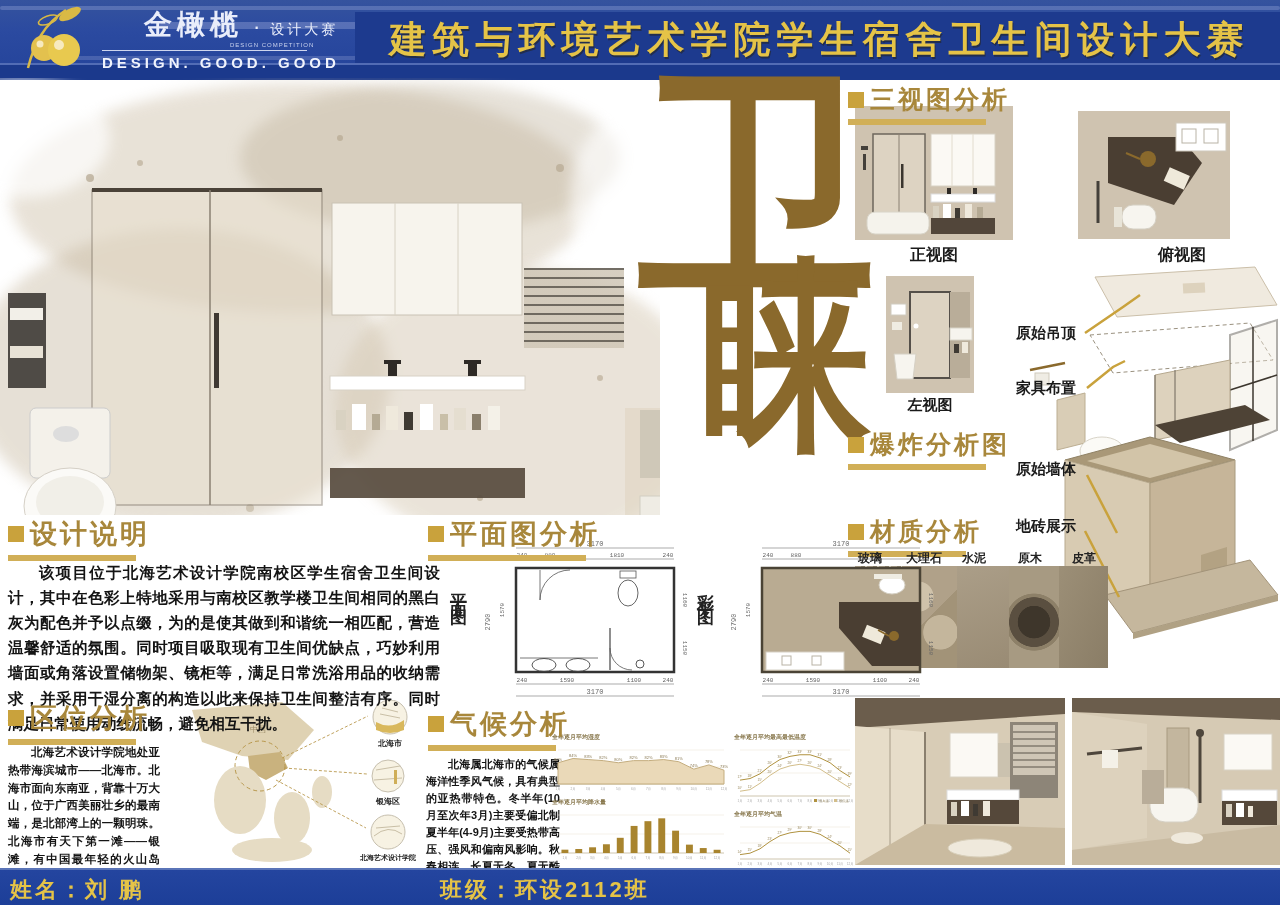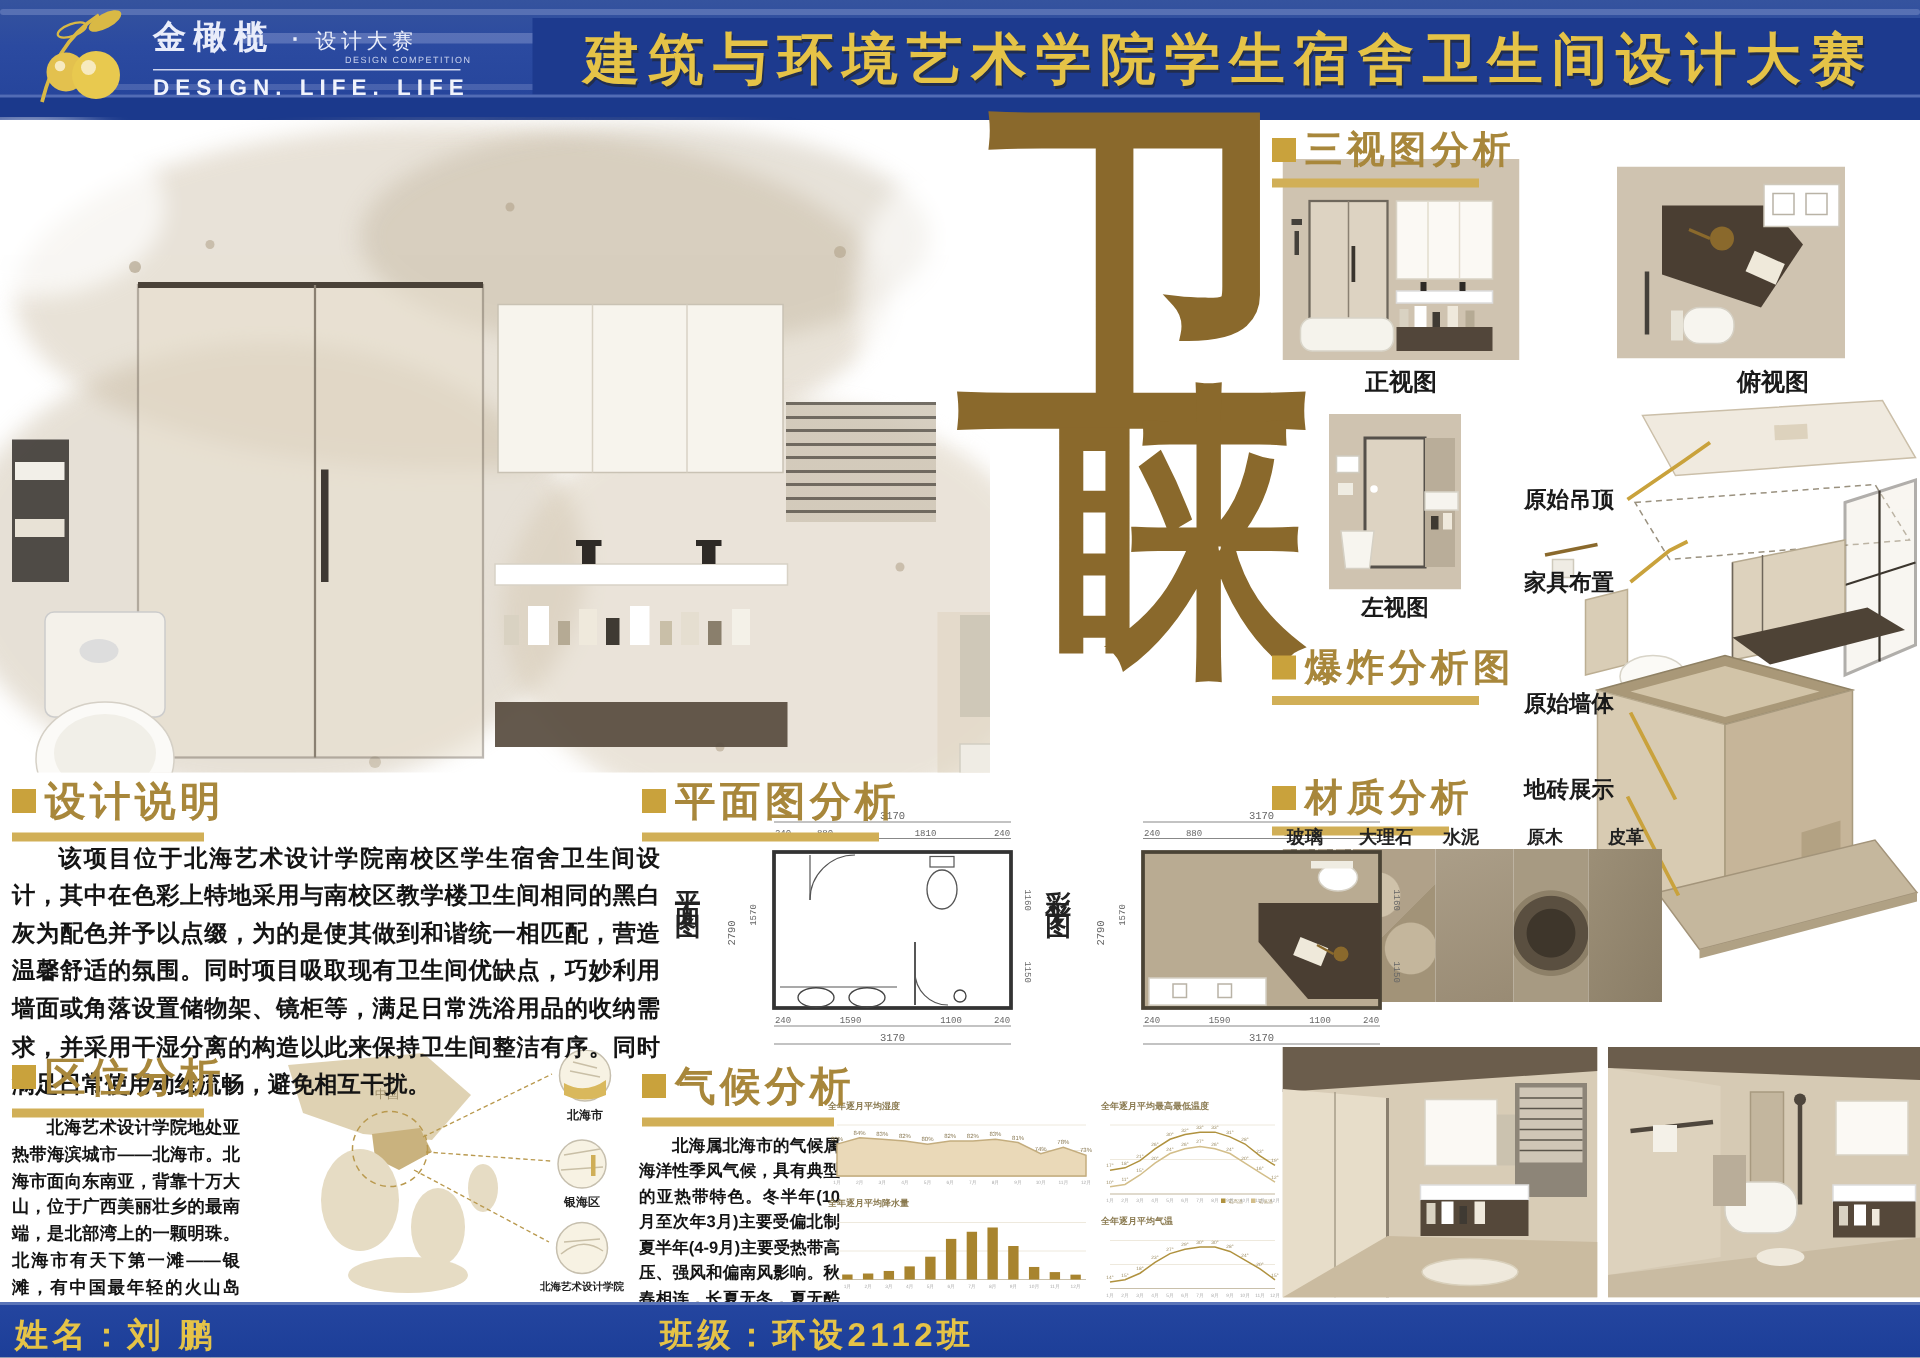--- a/index.html
+++ b/index.html
@@ -6,21 +6,21 @@
   .poster{position:relative;width:1280px;height:905px;background:#fff;overflow:hidden;
     font-family:"Liberation Sans","DejaVu Sans",sans-serif;}
   
   .header{position:absolute;left:0;top:0;width:1280px;height:78px;background:linear-gradient(180deg,#35539e 0%,#2b4aa0 40%,#24439a 100%);}
   .streak{position:absolute;background:rgba(150,165,215,.75);border-radius:6px;}
   .hdr-darkband{position:absolute;left:355px;top:12px;width:925px;height:52px;background:#1d3a8e;}
   .hdr-bottomstrip{position:absolute;left:0;top:63px;width:1280px;height:15px;background:#1b398c;border-top:2px solid #526cb5;}
   .logo-wrap{position:absolute;left:14px;top:4px;display:flex;align-items:center;gap:10px;z-index:3;}
   .logo-text{color:#e9edfa;}
   .brand-row{display:flex;align-items:baseline;gap:10px;}
-  .brand{font-size:22px;letter-spacing:5px;font-weight:600;}
+  .brand{font-size:28px;letter-spacing:5px;font-weight:600;margin-left:42px;}
   .brand-dot{font-size:22px;}
   .brand-sub{font-size:14px;letter-spacing:3px;}
   .brand-sub-en{font-size:6px;color:#c9d2ee;letter-spacing:1px;margin-left:128px;margin-top:-2px;}
   .brand-line{width:205px;height:1px;background:#cfd6ee;margin:2px 0 3px 0;}
   .slogan{font-size:15px;letter-spacing:4px;font-weight:600;color:#f0f3fc;}
   .main-title{position:absolute;left:362px;top:15px;width:915px;text-align:center;font-size:37px;font-weight:900;
     color:#e5c347;letter-spacing:6px;z-index:3;text-shadow:1px 2px 0 rgba(40,30,0,.45);white-space:nowrap;}
   
   .sec{position:absolute;z-index:5;}
   .sec-row{display:flex;align-items:center;gap:6px;}
@@ -73,21 +73,21 @@
         <circle cx="26" cy="40" r="3.5" fill="#f7eabf"></circle>
       </svg>
       <div class="logo-text">
         <div class="brand-row">
           <span class="brand">金橄榄</span>
           <span class="brand-dot">·</span>
           <span class="brand-sub">设计大赛</span>
         </div>
         <div class="brand-sub-en">DESIGN COMPETITION</div>
         <div class="brand-line"></div>
-        <div class="slogan">DESIGN.  LIFE.  LIFE</div>
+        <div class="slogan">DESIGN.  GOOD.  GOOD</div>
       </div>
     </div>
     <div class="main-title">建筑与环境艺术学院学生宿舍卫生间设计大赛</div>
   </div>
 
   <div class="img-box" style="left:0;top:78px;width:660px;height:437px">
     <svg width="660" height="437" viewBox="0 0 660 437">
       <defs>
           <filter id="wash">
             <feGaussianBlur stdDeviation="7"></feGaussianBlur>

